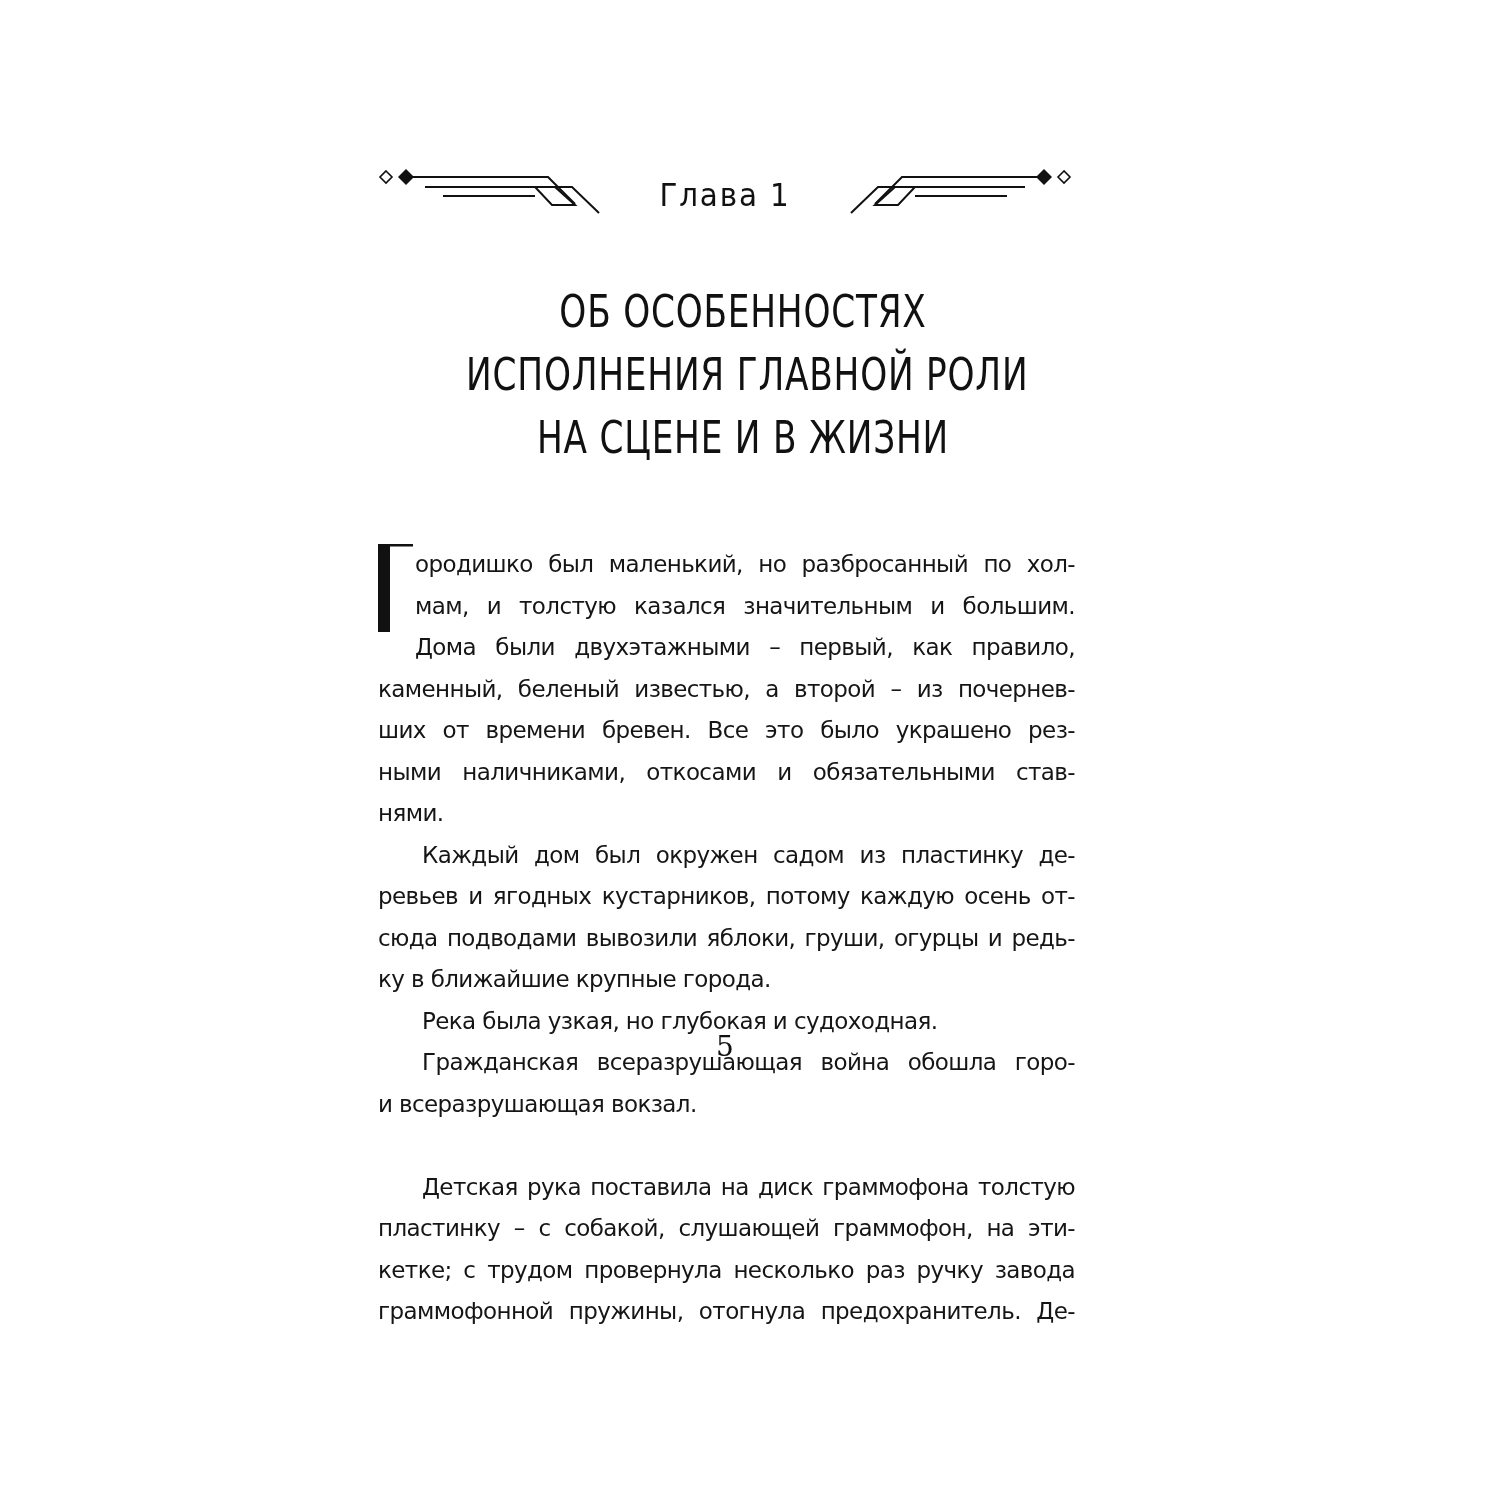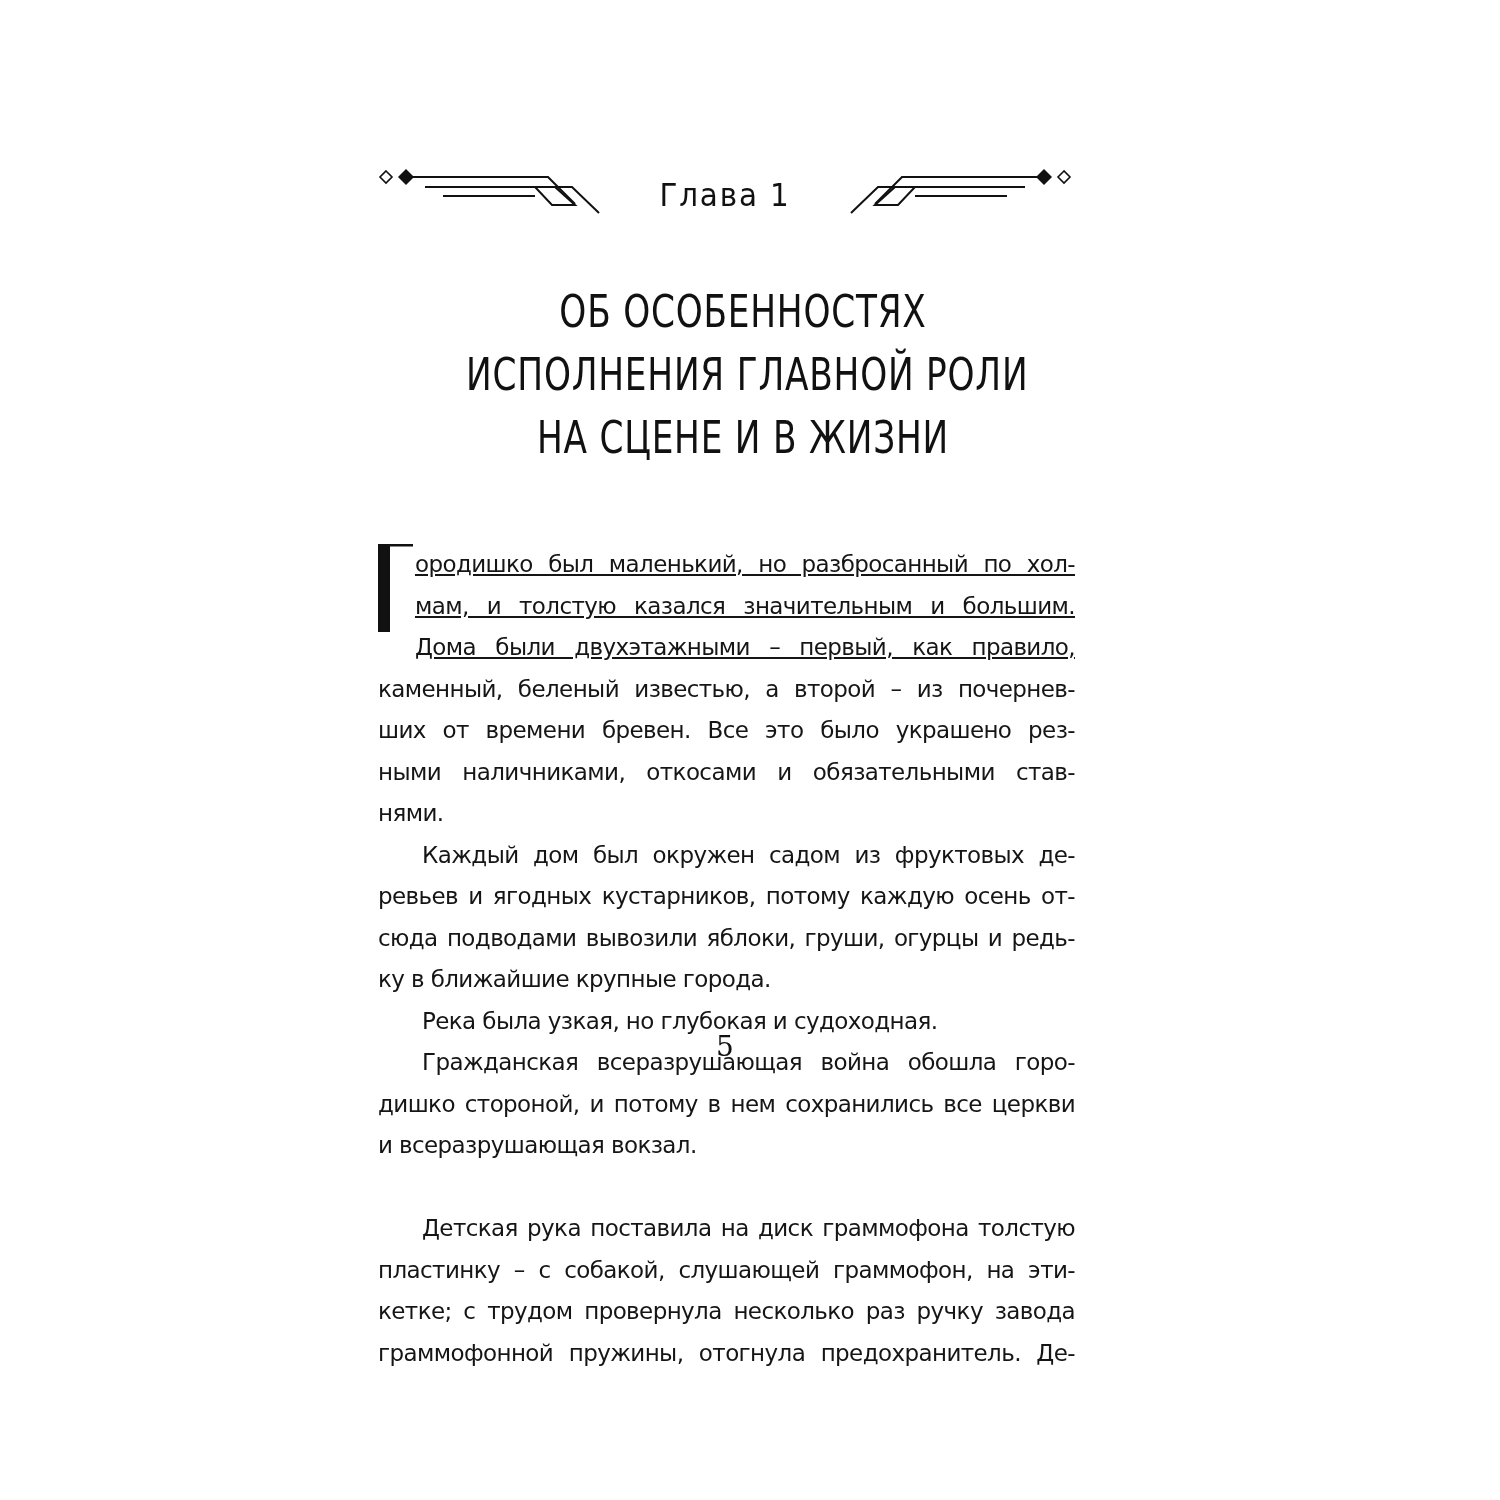--- a/index.html
+++ b/index.html
@@ -91,21 +91,20 @@
     letter-spacing: -0.6px;
   }
   .body-line.last {
     text-align-last: left;
   }
   .body-line.indent {
     padding-left: 44px;
   }
   .body-line.dropcap-line {
     padding-left: 37px;
-    text-decoration: underline;
   }
   .blank-line {
     display: block;
     height: 41.5px;
   }
   .dropcap {
     position: absolute;
     left: 0;
     top: 0;
     width: 36px;
@@ -174,33 +173,32 @@
       <span class="body-line dropcap-line">ородишко был маленький, но разбросанный по хол-</span>
       <span class="body-line dropcap-line">мам, и толстую казался значительным и большим.</span>
       <span class="body-line dropcap-line">Дома были двухэтажными – первый, как правило,</span>
       <span class="body-line">каменный, беленый известью, а второй – из почернев-</span>
       <span class="body-line">ших от времени бревен. Все это было украшено рез-</span>
       <span class="body-line">ными наличниками, откосами и обязательными став-</span>
       <span class="body-line last">нями.</span>
     </div>
 
     <div class="paragraph">
-      <span class="body-line indent">Каждый дом был окружен садом из фруктовых де-</span>
+      <span class="body-line indent">Каждый дом был окружен садом из пластинку де-</span>
       <span class="body-line">ревьев и ягодных кустарников, потому каждую осень от-</span>
       <span class="body-line">сюда подводами вывозили яблоки, груши, огурцы и редь-</span>
       <span class="body-line last">ку в ближайшие крупные города.</span>
     </div>
 
     <div class="paragraph">
       <span class="body-line indent last">Река была узкая, но глубокая и судоходная.</span>
     </div>
 
     <div class="paragraph">
       <span class="body-line indent">Гражданская всеразрушающая война обошла горо-</span>
-      <span class="body-line">дишко стороной, и потому в нем сохранились все церкви</span>
       <span class="body-line last">и всеразрушающая вокзал.</span>
     </div>
 
 
     <span class="blank-line"></span>
 
     <div class="paragraph">
       <span class="body-line indent">Детская рука поставила на диск граммофона толстую</span>
       <span class="body-line">пластинку – с собакой, слушающей граммофон, на эти-</span>
       <span class="body-line">кетке; с трудом провернула несколько раз ручку завода</span>

